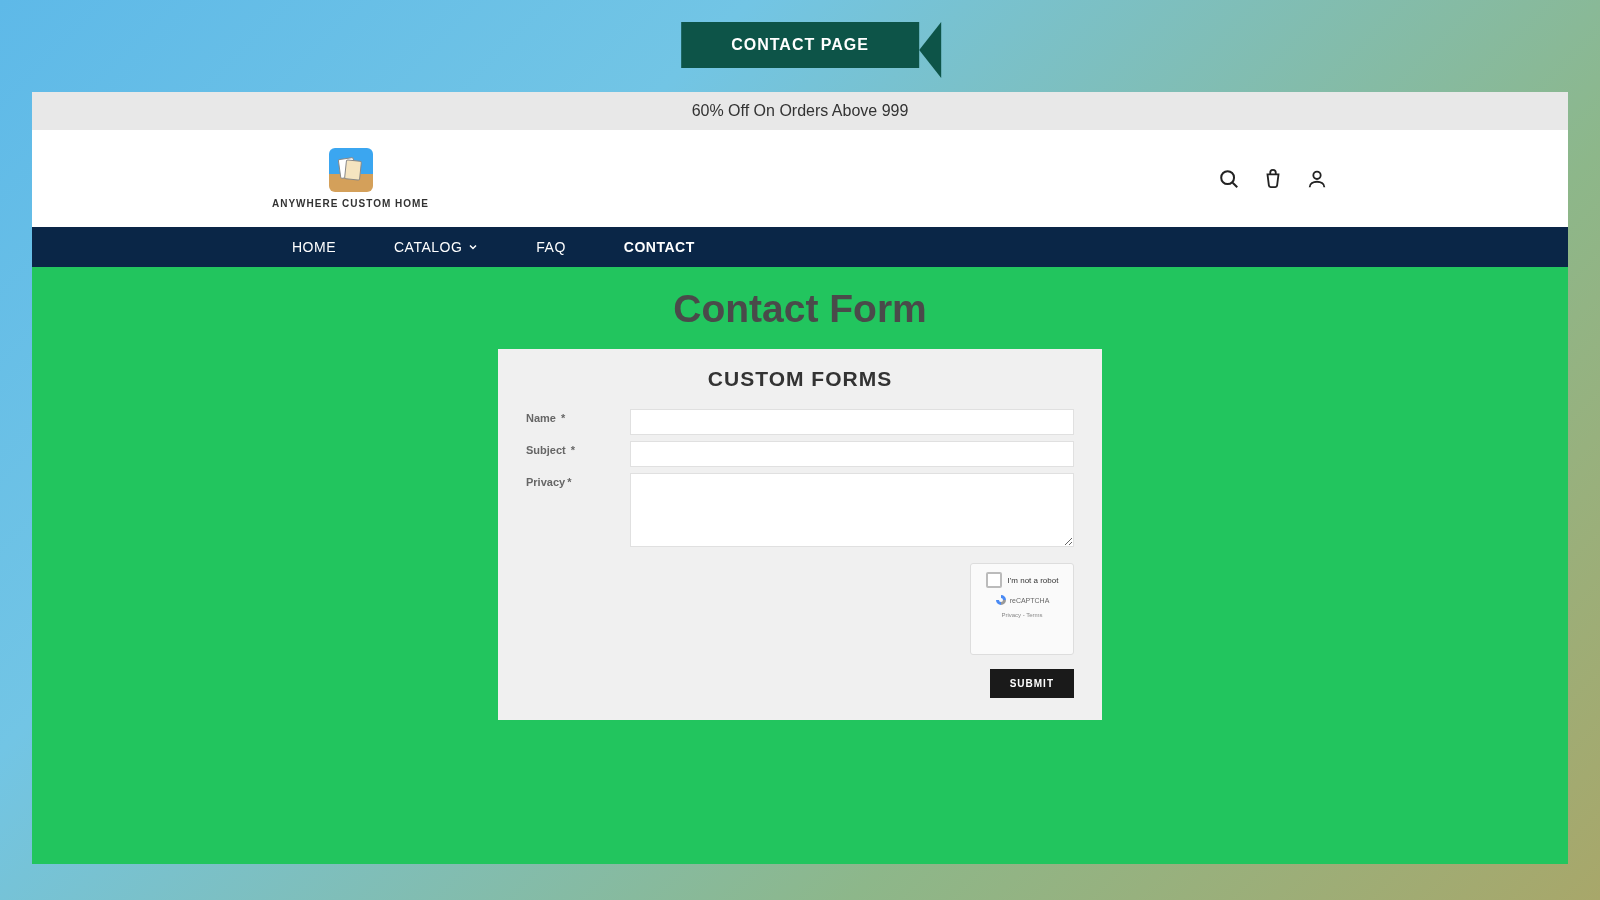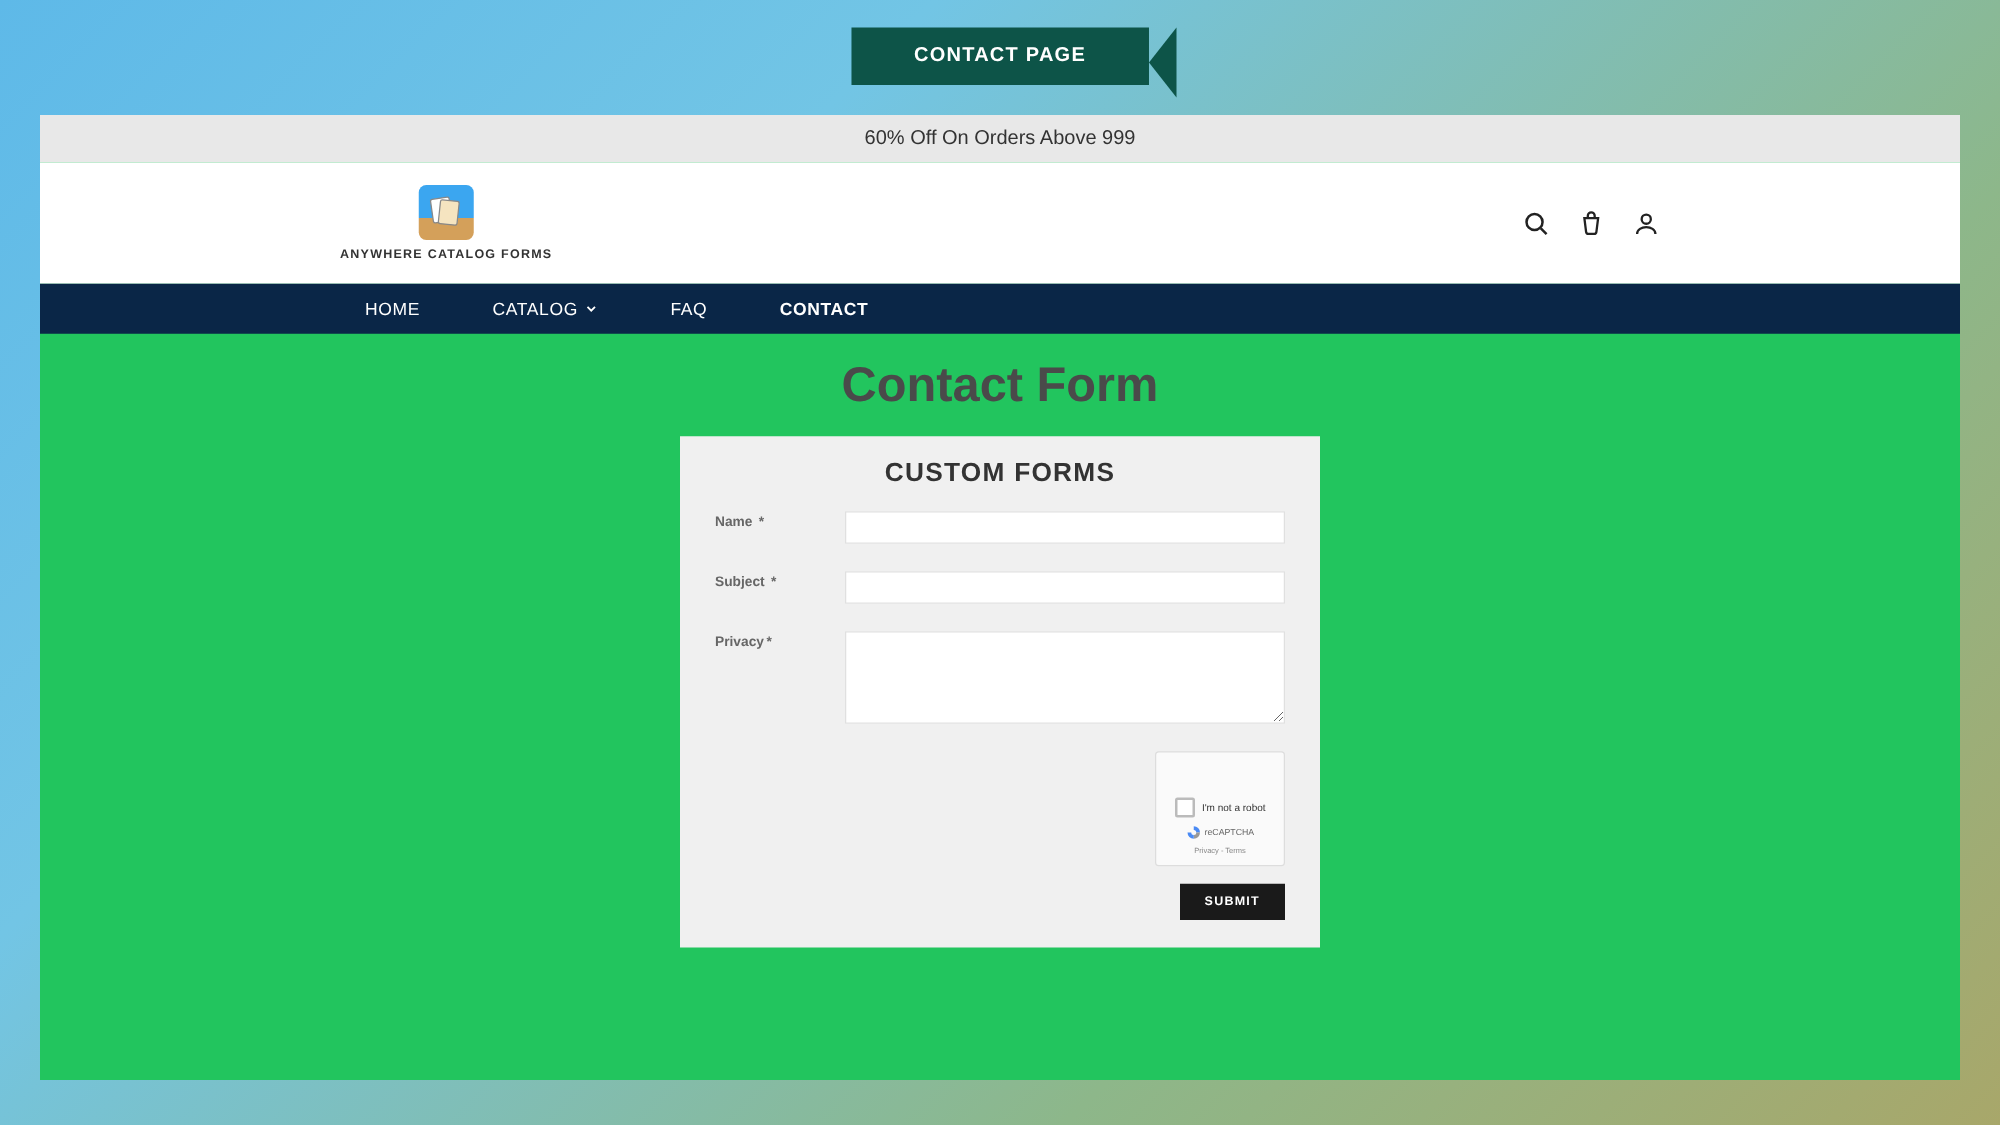--- a/index.html
+++ b/index.html
@@ -123,36 +123,36 @@
 }
 .page-title {
   text-align: center;
   font-size: 39px;
   font-weight: 700;
   color: #4a4a4a;
   margin-bottom: 18px;
 }
 .form-card {
   background: #f0f0f0;
-  width: 512px;
+  width: 604px;
   margin: 0 auto;
   padding: 18px 28px 22px 28px;
 }
 .form-heading {
   text-align: center;
   font-size: 21px;
   font-weight: 700;
   color: #333;
   letter-spacing: 1px;
   margin-bottom: 18px;
 }
 .form-row {
   display: flex;
   align-items: flex-start;
-  margin-bottom: 22px;
+  margin-bottom: 6px;
 }
 .form-label {
   width: 104px;
   font-size: 11px;
   font-weight: 600;
   color: #666;
   padding-top: 3px;
 }
 .form-label .ast { color: #666; margin-left: 2px; }
 .form-input {
@@ -180,21 +180,21 @@
 }
 .recaptcha-box {
   width: 104px;
   height: 92px;
   background: #fafafa;
   border: 1px solid #ddd;
   border-radius: 3px;
   display: flex;
   flex-direction: column;
   align-items: center;
-  justify-content: flex-end;
+  justify-content: flex-start;
   gap: 6px;
   padding: 8px;
 }
 .recap-top {
   display: flex;
   align-items: center;
   gap: 6px;
 }
 .recap-check {
   width: 16px;
@@ -253,21 +253,21 @@
   </div>
 
   <div class="header-row">
     <div class="logo-block">
       <div class="logo-icon">
         <div class="logo-docs">
           <div class="doc-page one"></div>
           <div class="doc-page two"></div>
         </div>
       </div>
-      <div class="logo-text">ANYWHERE CATALOG FORMS</div>
+      <div class="logo-text">ANYWHERE CUSTOM HOME</div>
     </div>
     <div class="header-icons">
       <svg class="hicon" viewBox="0 0 24 24" fill="none" stroke="#222" stroke-width="2.2">
         <circle cx="10.5" cy="10.5" r="7"></circle>
           <line x1="16" y1="16" x2="21" y2="21"></line>
       </svg>
       <svg class="hicon" viewBox="0 0 24 24" fill="none" stroke="#222" stroke-width="2">
         <path d="M6 7h12l-1.5 12a2 2 0 0 1-2 1.8h-5a2 2 0 0 1-2-1.8L6 7z"></path>
           <path d="M9 7V5a3 3 0 0 1 6 0v2"></path>
       </svg>

